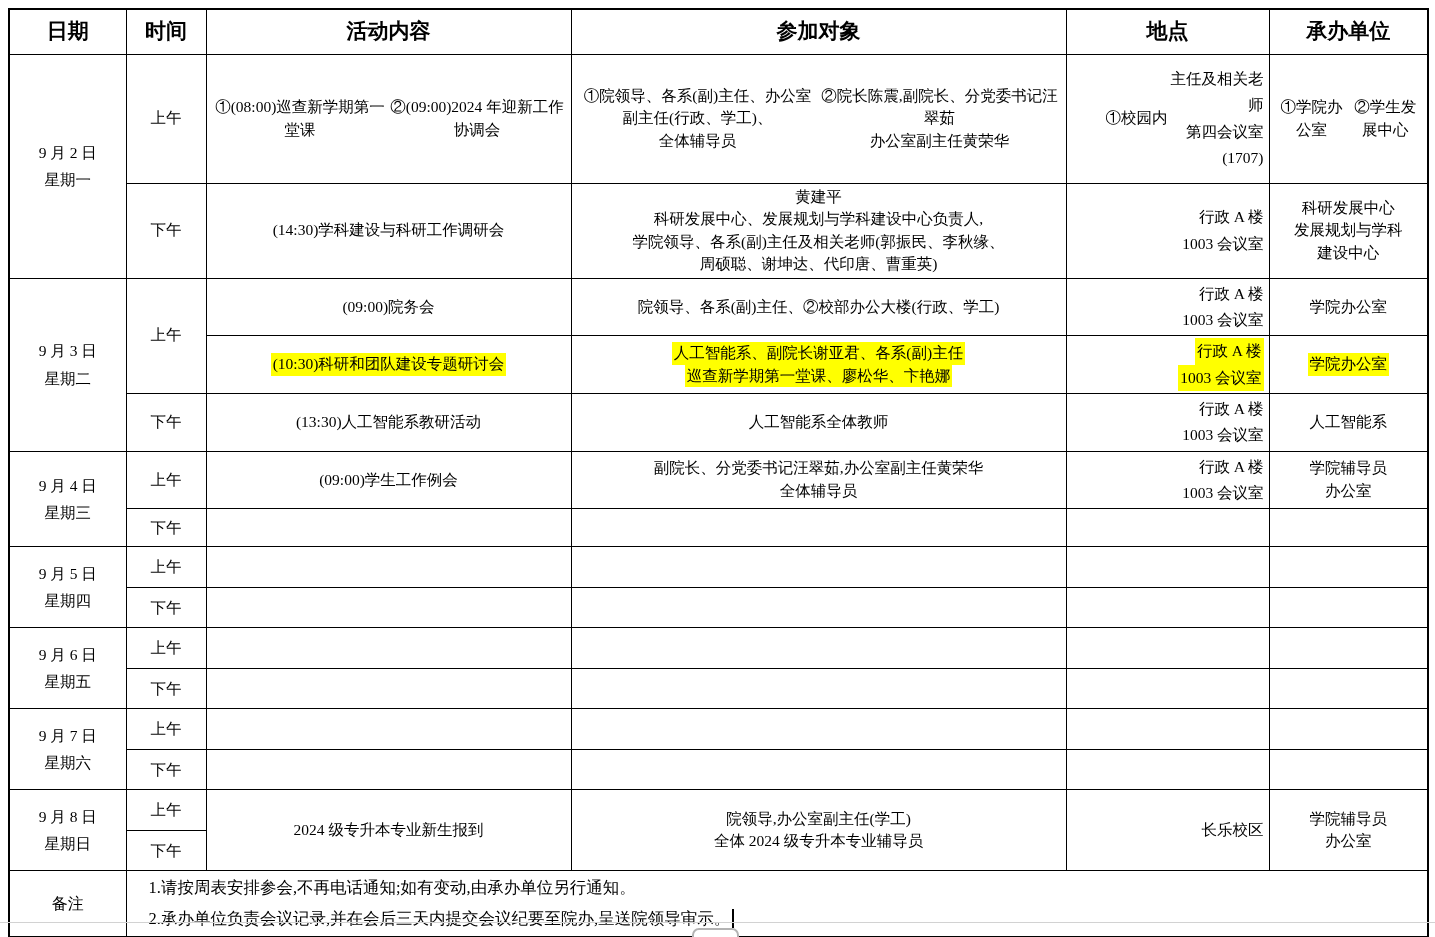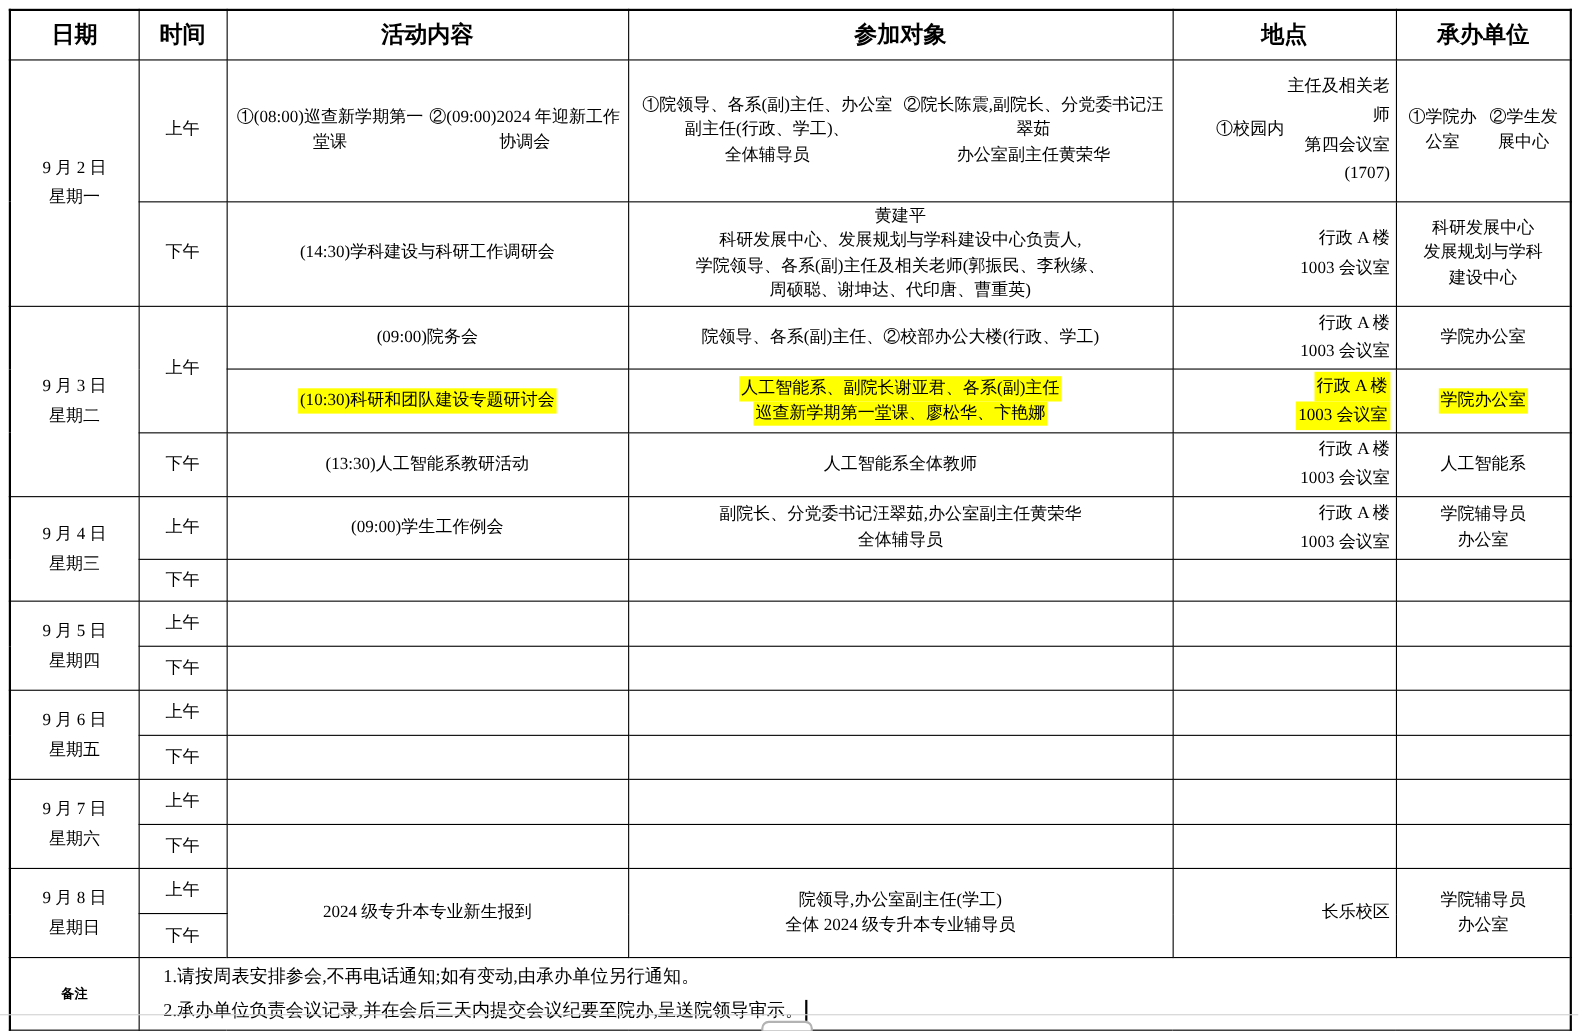--- a/index.html
+++ b/index.html
@@ -35,21 +35,21 @@
   tr.r-d2am   { height:129px; }
   tr.r-d2pm   { height:95px; }
   tr.r-d3a    { height:48px; }
   tr.r-d3b    { height:55px;text-decoration:underline; }
   tr.r-d3pm   { height:48px; }
   tr.r-d4am   { height:56px; }
   tr.r-d4pm   { height:38px; }
   tr.r-am     { height:41px; }
   tr.r-pm     { height:40px; }
   tr.r-rem    { height:65px; }
-  td.remLabel { font-weight:bold; font-size:12px;margin-left:28px; }
+  td.remLabel { font-weight:normal; font-size:16px;margin-left:28px; }
   td.remBody  {
     text-align:left; font-weight:normal; font-size:16.5px;
     padding-left:22px; line-height:1.85;
   }
   .caret {
     display:inline-block; width:2px; height:19px; background:#000;
     vertical-align:-4px; margin-left:2px;
   }
   .bottom-rule {
     position:absolute; left:0; top:922px; width:1435px; height:1px;

